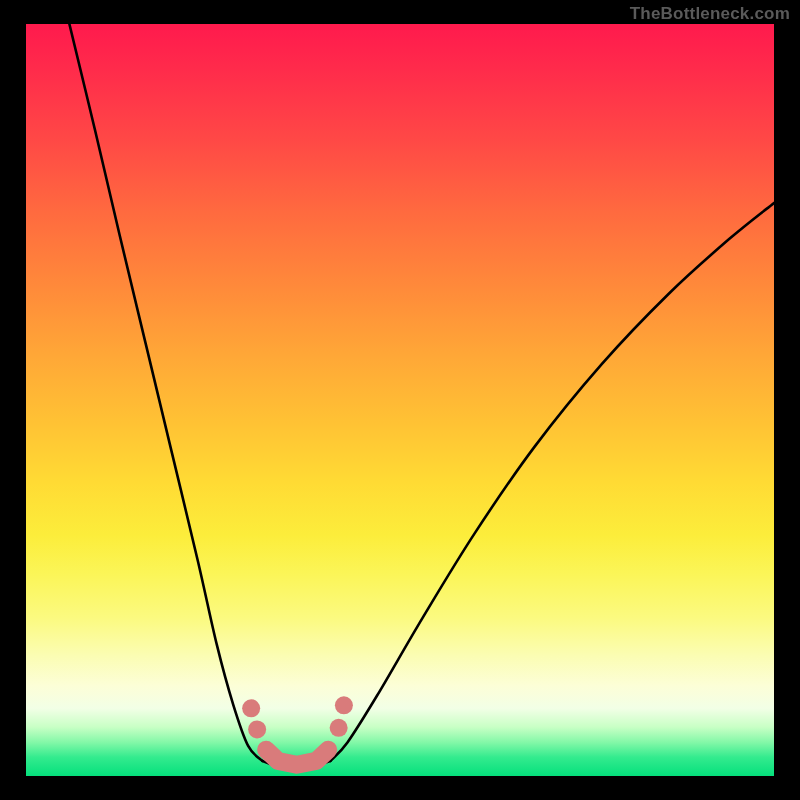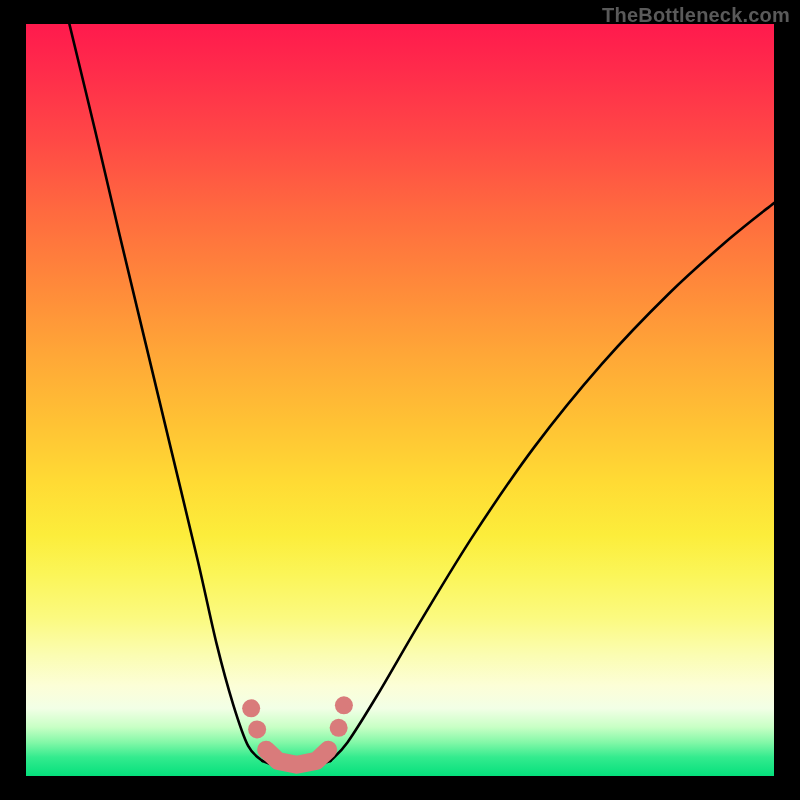--- a/index.html
+++ b/index.html
@@ -34,21 +34,21 @@
       #c8ffc5 93.5%,
       #84f8a8 95.5%,
       #34eb8e 97.5%,
       #05e07c 100%);
   }
   .watermark {
     position: absolute;
     top: 4px;
     right: 10px;
     font-family: Arial, Helvetica, sans-serif;
-    font-size: 20px;
+    font-size: 17px;
     font-weight: 600;
     color: #5a5a5a;
     letter-spacing: 0.2px;
     user-select: none;
   }
   svg.curve {
     position: absolute;
     left: 0;
     top: 0;
     width: 748px;

